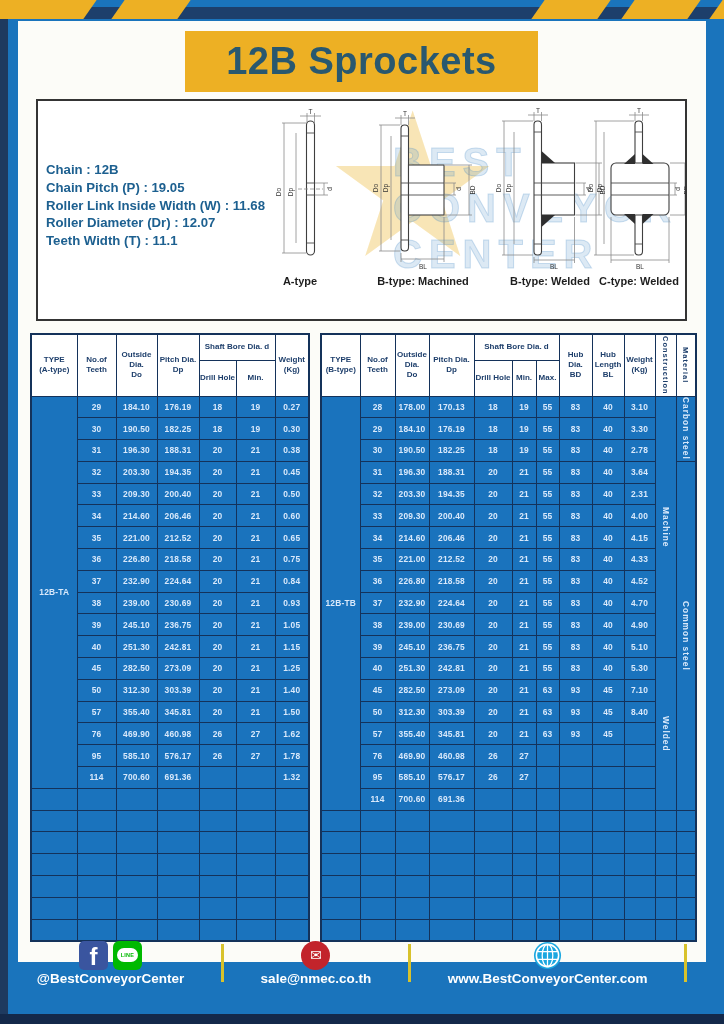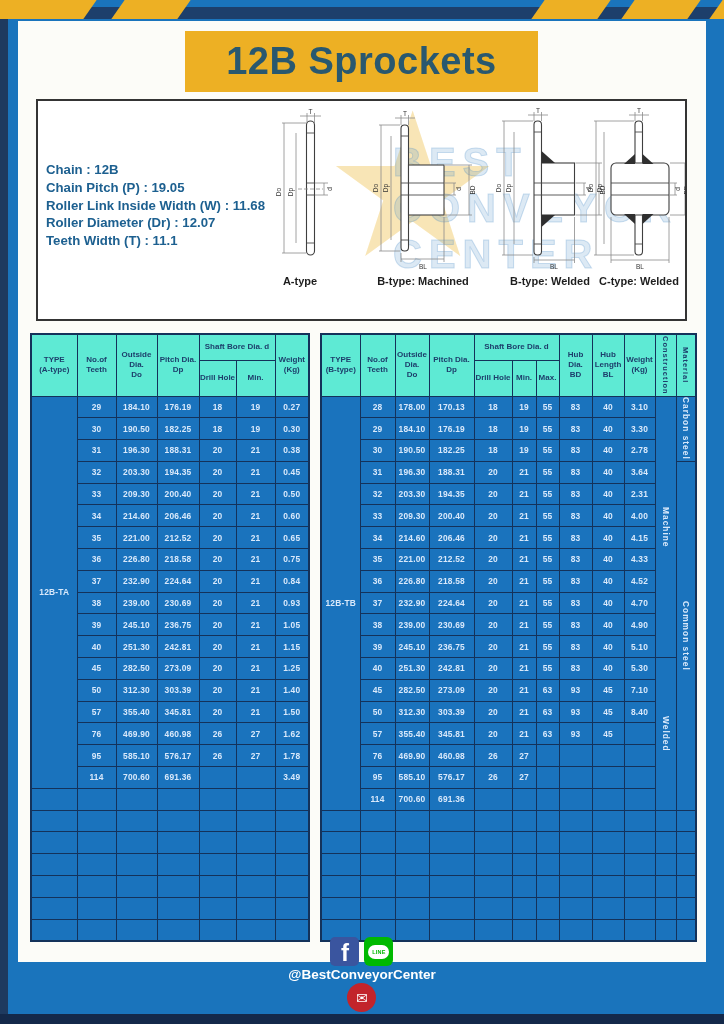--- a/index.html
+++ b/index.html
@@ -42,31 +42,31 @@
   .dim{stroke:#8c8c8c;stroke-width:.8;fill:none;}
   .weld{fill:#2f2f2f;stroke:none;}
   .figure text{font-size:6.5px;fill:#333;}
 
   
   .data-table{position:absolute;top:312px;border-collapse:collapse;table-layout:fixed;background:#1a73bd;
     border:2px solid #14325a;}
   .table-a{left:12px;width:278px;}
   .table-b{left:302px;width:375px;}
   .data-table th,.data-table td{border:1.5px solid #14325a;padding:0;text-align:center;vertical-align:middle;overflow:hidden;}
-  .data-table th{background:#5eead4;color:#1d3e6b;font-size:8px;font-weight:bold;white-space:pre-line;line-height:1.25;margin-left:44px;}
+  .data-table th{background:#ffffff;color:#1d3e6b;font-size:8px;font-weight:bold;white-space:pre-line;line-height:1.25;margin-left:44px;}
   .data-table thead tr.h1{height:26px;} .data-table thead tr.h2{height:36px;}
   .data-table tbody tr{height:21.8px;}
   .data-table td{color:#d9e9fb;font-size:8.4px;font-weight:600;letter-spacing:.2px;}
   .data-table .vert-cell,.data-table th.vert{writing-mode:vertical-rl;letter-spacing:1px;}
   .data-table th.vert{font-size:7.5px;}
   .type-cell{font-size:8.8px;font-weight:bold;}
 
   
   .footer{position:absolute;left:0;top:937px;width:724px;height:51px;z-index:4;display:flex;align-items:center;
-    justify-content:space-evenly;flex-direction:column;}
+    justify-content:space-evenly;}
   .f-sec{display:flex;flex-direction:column;align-items:center;justify-content:flex-end;height:48px;}
   .f-text{color:#ffffff;font-weight:bold;font-size:13.5px;white-space:nowrap;line-height:16px;}
   .f-icons{display:flex;gap:5px;align-items:center;margin-bottom:1px;}
   .f-div{width:3px;height:38px;background:#d8c22c;}
   .fb-icon{width:29px;height:29px;background:#3a559f;border-radius:5px;color:#fff;font-weight:bold;
     font-size:24px;display:flex;align-items:flex-end;justify-content:center;line-height:26px;}
   .fb-icon::before{content:"f";}
   .line-icon{width:29px;height:29px;background:#00b900;border-radius:6px;display:flex;align-items:center;justify-content:center;}
   .line-bubble{width:21px;height:14px;background:#fff;border-radius:7px;display:flex;align-items:center;justify-content:center;
     font-size:5.5px;font-weight:bold;color:#00b900;letter-spacing:.2px;}
@@ -417,21 +417,21 @@
             <td>26</td>
             <td>27</td>
             <td>1.78</td>
           </tr>
           <tr>
             <td>114</td>
             <td>700.60</td>
             <td>691.36</td>
             <td></td>
             <td></td>
-            <td>3.49</td>
+            <td>1.32</td>
           </tr>
           <tr>
             <td></td>
             <td></td>
             <td></td>
             <td></td>
             <td></td>
             <td></td>
             <td></td>
           </tr>

